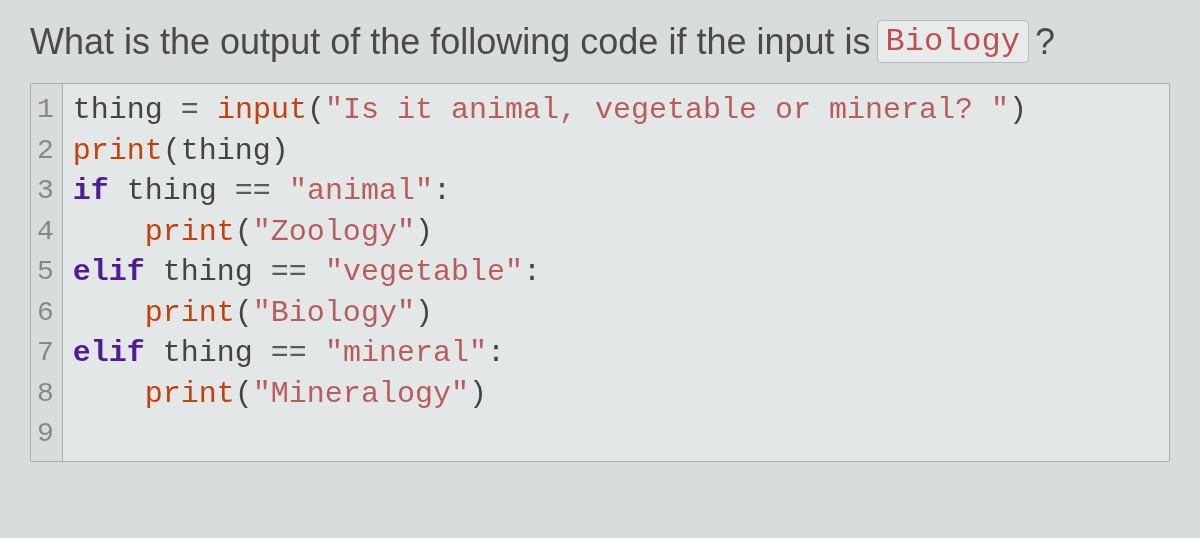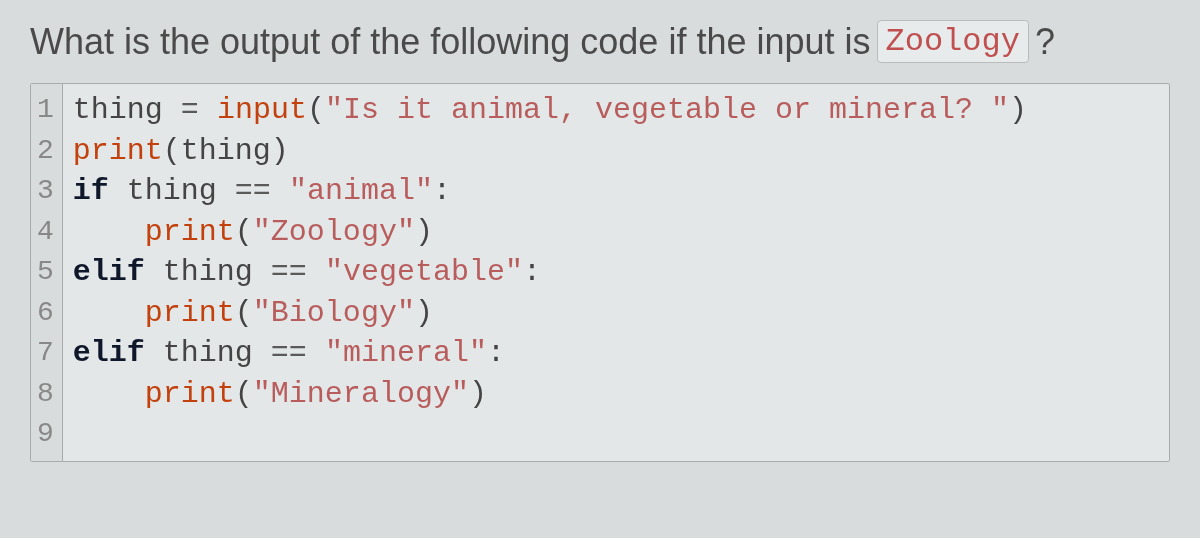--- a/index.html
+++ b/index.html
@@ -67,39 +67,39 @@
       padding: 6px 10px;
       flex: 1;
       white-space: pre;
       color: #444;
     }
     .code-line {
       height: 40.5px;
       line-height: 40.5px;
     }
     .kw {
-      color: #0f172a;
+      color: #4c1d95;
       font-weight: bold;
     }
     .str {
       color: #b85c5c;
     }
     .op {
       color: #5a5a5a;
     }
     .builtin {
       color: #c2410c;
     }
   </style>
 </head>
 <body>
 
 <div class="question">
   <span class="question-text">What is the output of the following code if the input is</span>
-  <span class="inline-code">Zoology</span>
+  <span class="inline-code">Biology</span>
   <span class="question-mark">?</span>
 </div>
 
 <div class="code-block">
   <div class="gutter" id="gutter">
       <div class="gutter-line">1</div>
       <div class="gutter-line">2</div>
       <div class="gutter-line">3</div>
       <div class="gutter-line">4</div>
       <div class="gutter-line">5</div>

